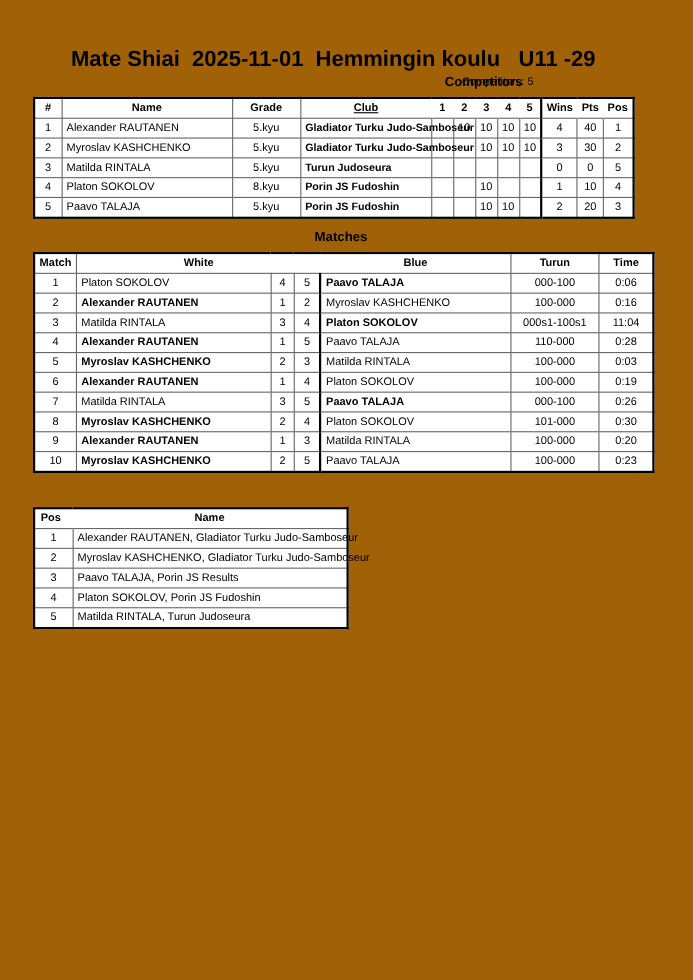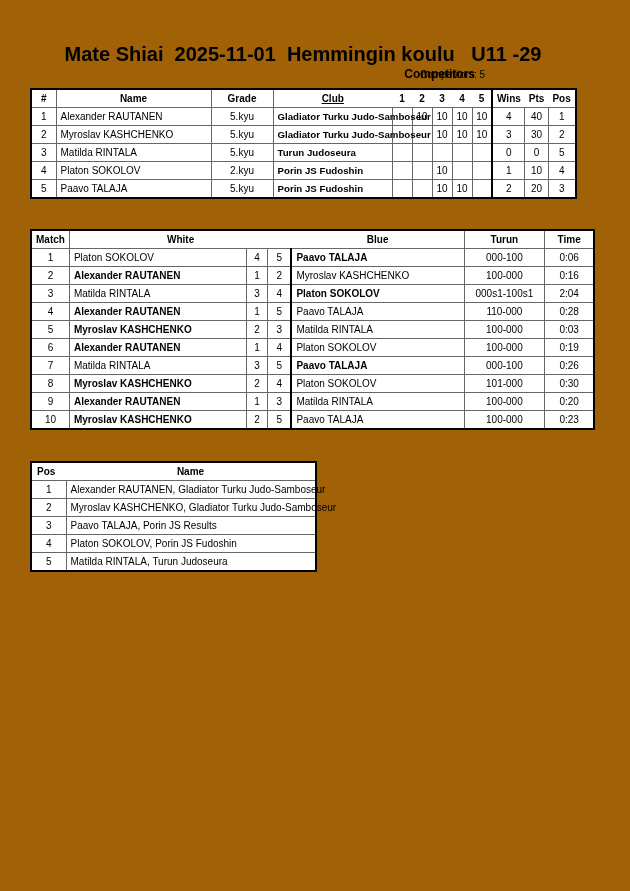--- a/index.html
+++ b/index.html
@@ -124,21 +124,21 @@
         <td class="c"></td>
         <td class="c"></td>
         <td class="c"></td>
         <td class="c wins-cell">0</td>
         <td class="c">0</td>
         <td class="c">5</td>
       </tr>
       <tr>
         <td class="c">4</td>
         <td class="l">Platon SOKOLOV</td>
-        <td class="c">2.kyu</td>
+        <td class="c">8.kyu</td>
         <td class="l">
             <span class="ovf club-txt">Porin JS Fudoshin</span>
           </td>
         <td class="c"></td>
         <td class="c"></td>
         <td class="c">10</td>
         <td class="c"></td>
         <td class="c"></td>
         <td class="c wins-cell">1</td>
         <td class="c">10</td>
@@ -156,20 +156,21 @@
         <td class="c">10</td>
         <td class="c">10</td>
         <td class="c"></td>
         <td class="c wins-cell">2</td>
         <td class="c">20</td>
         <td class="c">3</td>
       </tr>
     </tbody>
   </table>
 
+  <div class="sec-head" id="match-head">Matches</div>
 
   <table class="matches">
     <colgroup>
       <col style="width:35px">
         <col style="width:177px">
         <col style="width:21px">
         <col style="width:24px">
       <col style="width:173px">
         <col style="width:80px">
         <col style="width:50px">
@@ -202,21 +203,21 @@
         <td class="c">100-000</td>
         <td class="c">0:16</td>
       </tr>
       <tr>
         <td class="c">3</td>
         <td class="l">Matilda RINTALA</td>
         <td class="c">3</td>
         <td class="c">4</td>
         <td class="l blue-name win">Platon SOKOLOV</td>
         <td class="c">000s1-100s1</td>
-        <td class="c">2:04</td>
+        <td class="c">11:04</td>
       </tr>
       <tr>
         <td class="c">4</td>
         <td class="l win">Alexander RAUTANEN</td>
         <td class="c">1</td>
         <td class="c">5</td>
         <td class="l blue-name">Paavo TALAJA</td>
         <td class="c">110-000</td>
         <td class="c">0:28</td>
       </tr>

